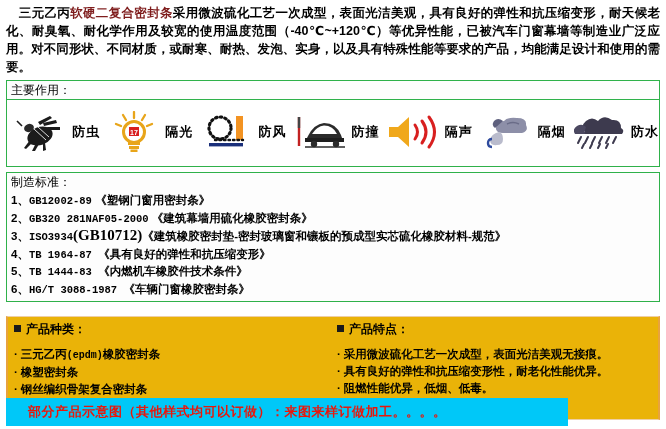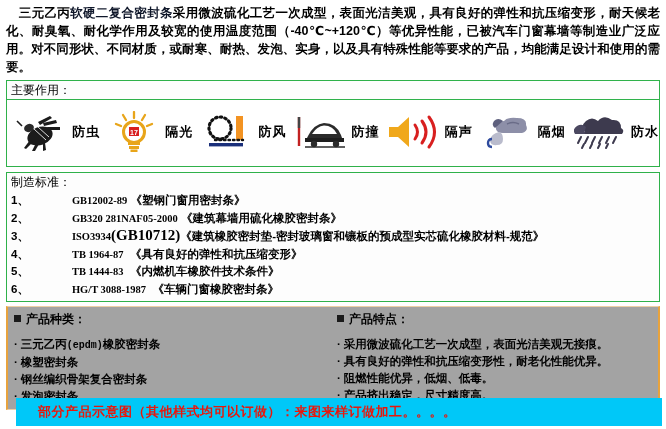--- a/index.html
+++ b/index.html
@@ -17,21 +17,21 @@
 
   
   .intro {
     padding: 4px 6px 2px 6px;
     font-size: 12.5px;
     line-height: 18px;
     font-weight: bold;
     text-align: justify;
     letter-spacing: 0px;
   }
-  .intro .hl { color: #0f172a; }
+  .intro .hl { color: #7f1d1d; }
 
   
   .panel-green {
     border: 1px solid #2fb14a;
     margin: 2px 6px 0 6px;
     background: #fdfdfd;
   }
   .panel-title {
     font-size: 12px;
     font-weight: normal;
@@ -71,38 +71,37 @@
     padding: 1px 4px 3px 4px;
     border-top: 0;
   }
   .std-item {
     font-size: 11.5px;
     line-height: 16.5px;
     font-weight: bold;
     white-space: nowrap;
   }
   .std-item .code {
-    font-family: Liberation Serif, serif;
+    font-family: Liberation Mono, monospace;
     font-size: 10.5px;
     letter-spacing: 0px;
-    margin-left: 43px;
   }
   .std-item .sub {
     font-size: 15px;
     font-family: Liberation Serif, serif;
     text-align: center;
   }
 
   
   .prod-box {
-    margin: 4px 6px 0 6px;
+    margin: 14px 6px 0 6px;
     border: 1px solid #eecfa6;
     border-left: 2px solid #e8a33d;
     border-right: 2px solid #e8a33d;
-    background: #a3a3a3;
+    background: #eab308;
     height: 104px;
     display: flex;
     position: relative;
   }
   .prod-col { flex: 1 1 0; padding: 5px 4px 0 6px; }
   .prod-col.right { padding-left: 2px; }
   .prod-head {
     font-size: 12px;
     font-weight: bold;
     margin-bottom: 9px;
@@ -123,23 +122,23 @@
   }
   .prod-item .dot { margin-right: 3px; }
   .prod-item .latin {
     font-family: "Liberation Mono", "DejaVu Sans Mono", monospace;
     font-size: 10px;
   }
 
   
   .footer-bar {
     position: absolute;
-    left: 16px;
+    left: 6px;
     top: 398px;
-    width: 646px;
+    width: 562px;
     height: 28px;
     background: #00c8f8;
   }
   .footer-text {
     color: #e8170c;
     font-size: 13px;
     font-weight: bold;
     line-height: 28px;
     padding-left: 22px;
     letter-spacing: 0.5px;

